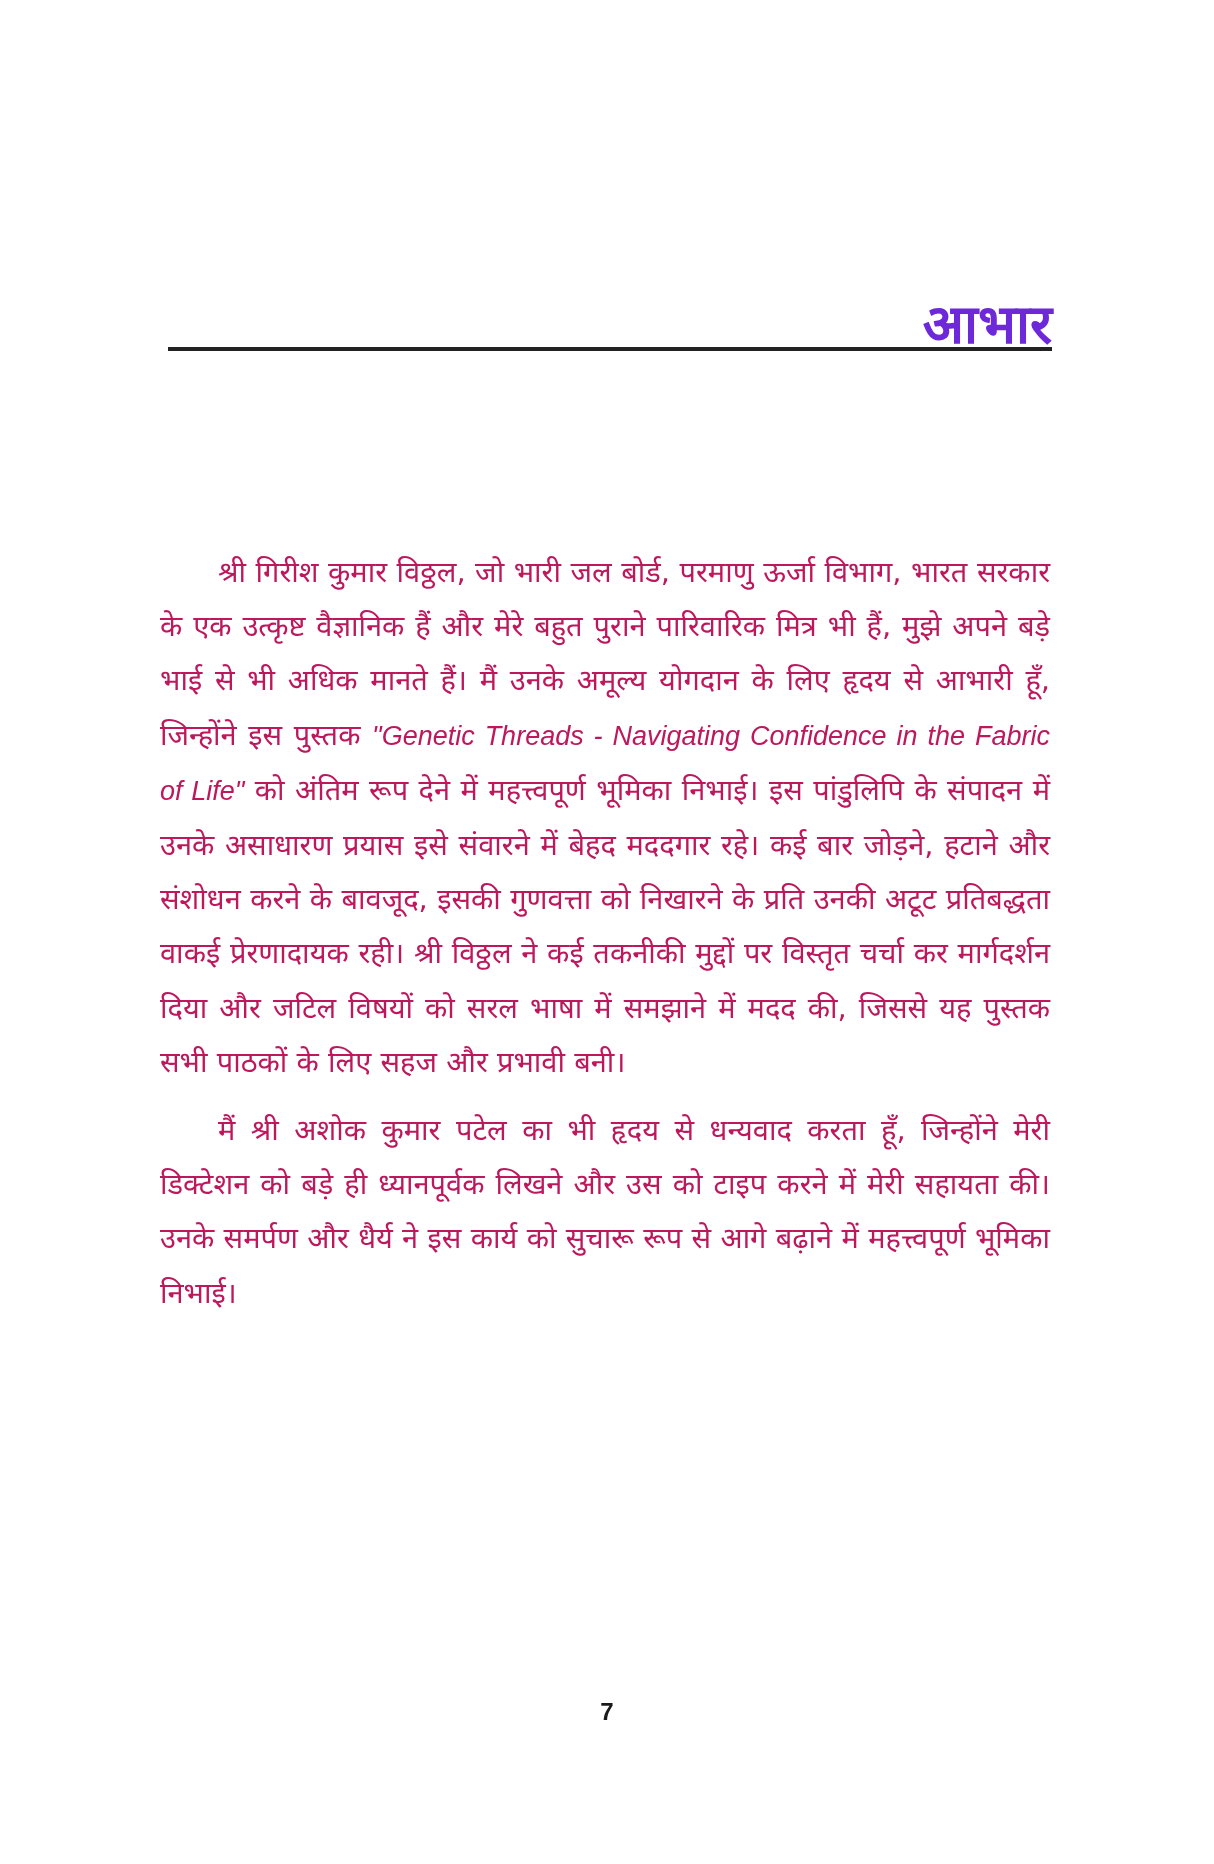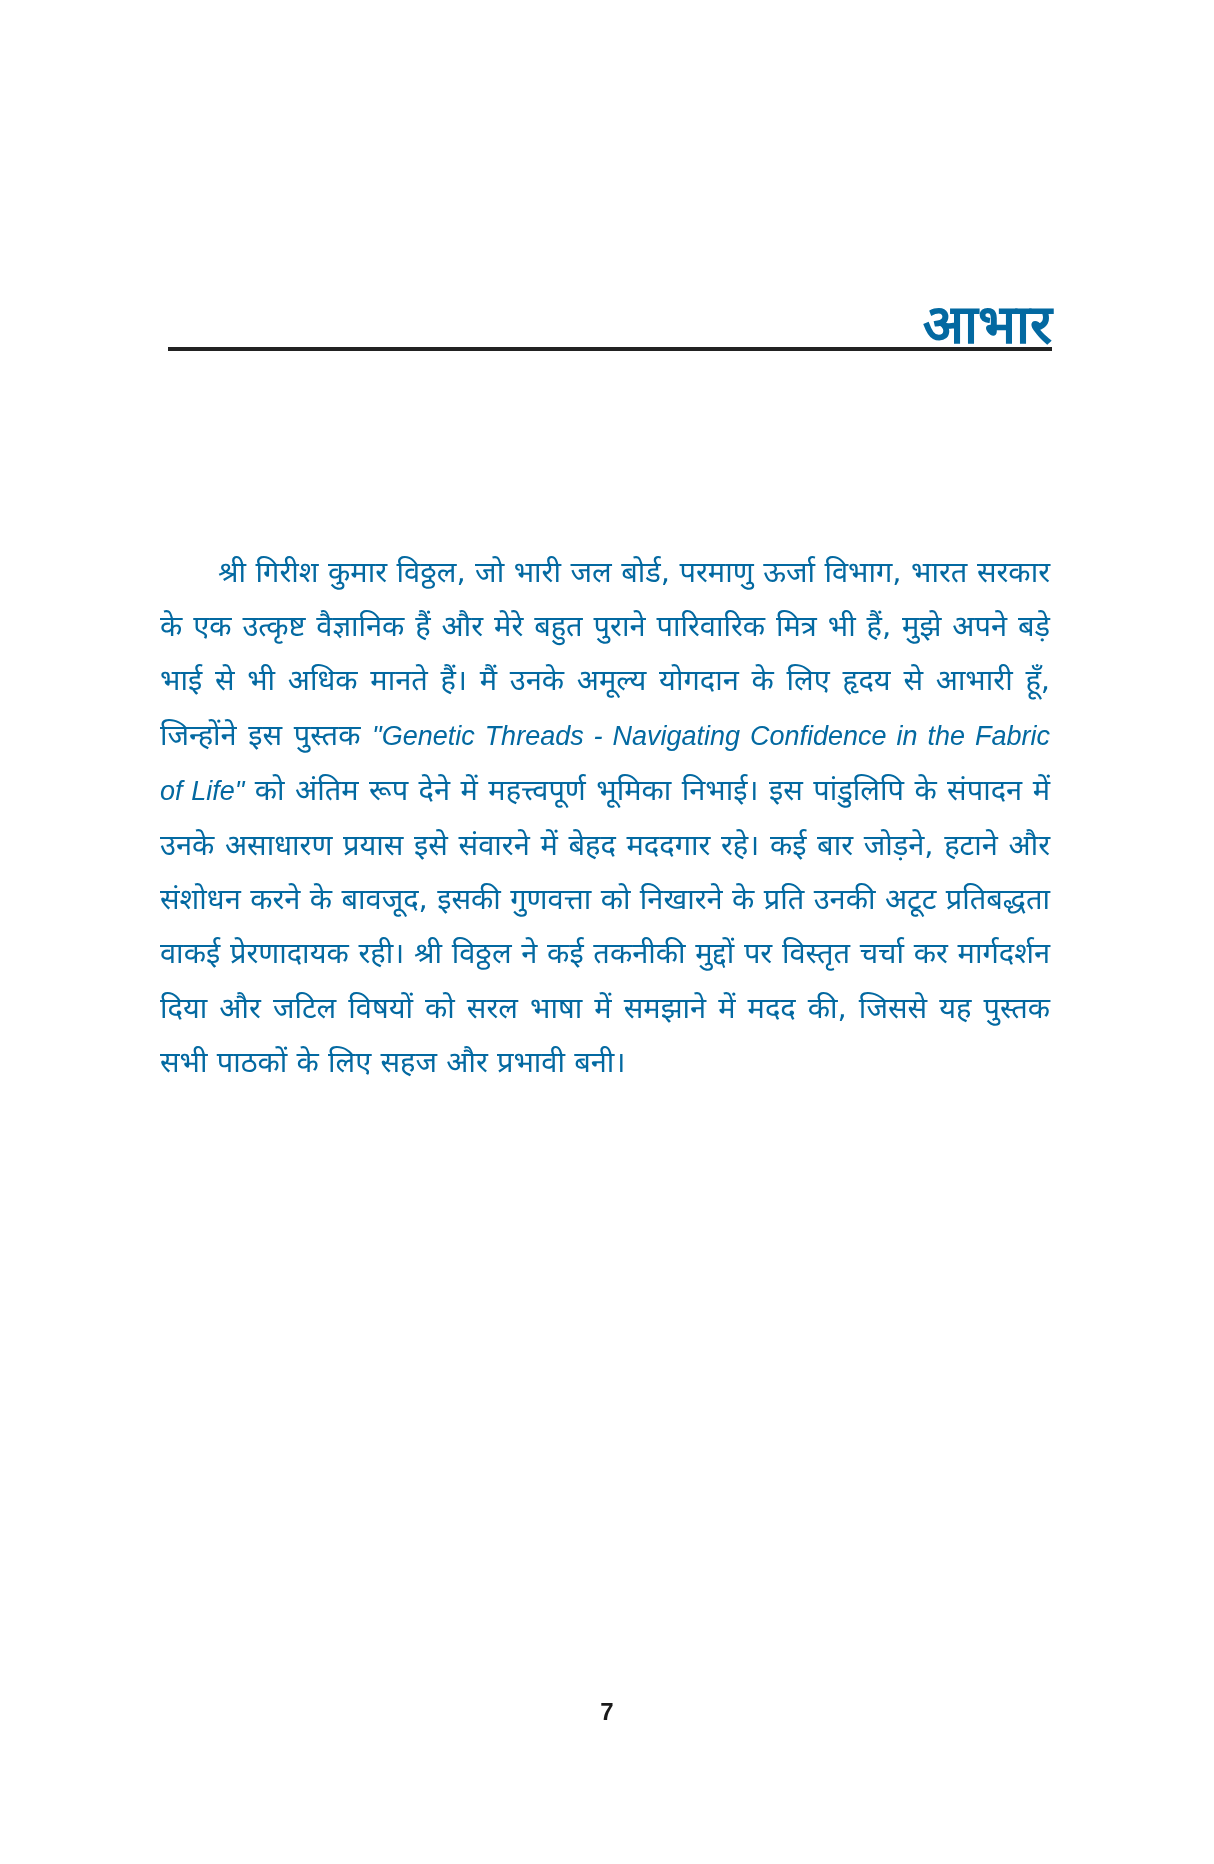--- a/index.html
+++ b/index.html
@@ -16,21 +16,21 @@
       font-family: "DejaVu Sans", "Liberation Sans", sans-serif;
     }
     .heading {
       position: absolute;
       right: 162px;
       top: 262px;
       font-size: 54px;
       font-weight: bold;
       line-height: 1;
       letter-spacing: 0px;
-      color: #0369a1;
+      color: #6d28d9;
     }
     .heading-rule {
       position: absolute;
       left: 168px;
       width: 884px;
       top: 347px;
       height: 4px;
       background: #222222;
     }
     .body-text {
@@ -38,21 +38,21 @@
       left: 160px;
       width: 890px;
       top: 545px;
     }
     .para {
       margin: 0 0 14px 0;
       font-size: 29px;
       line-height: 54.2px;
       text-align: justify;
       text-indent: 58px;
-      color: #0369a1;
+      color: #be185d;
     }
     .para.first { text-indent: 58px; }
     .para em {
       font-family: "Liberation Sans", sans-serif;
       font-style: italic;
       font-size: 27px;
     }
     .page-number {
       position: absolute;
       left: 0;
@@ -66,15 +66,16 @@
     }
   </style>
 </head>
 <body>
 
 <h1 class="heading">आभार</h1>
 <div class="heading-rule"></div>
 
 <div class="body-text">
   <p class="para first"><span>श्री गिरीश कुमार विठ्ठल, जो भारी जल बोर्ड, परमाणु ऊर्जा विभाग, भारत सरकार के एक उत्कृष्ट वैज्ञानिक हैं और मेरे बहुत पुराने पारिवारिक मित्र भी हैं, मुझे अपने बड़े भाई से भी अधिक मानते हैं। मैं उनके अमूल्य योगदान के लिए हृदय से आभारी हूँ, जिन्होंने इस पुस्तक </span><em>"Genetic Threads - Navigating Confidence in the Fabric of Life"</em><span> को अंतिम रूप देने में महत्त्वपूर्ण भूमिका निभाई। इस पांडुलिपि के संपादन में उनके असाधारण प्रयास इसे संवारने में बेहद मददगार रहे। कई बार जोड़ने, हटाने और संशोधन करने के बावजूद, इसकी गुणवत्ता को निखारने के प्रति उनकी अटूट प्रतिबद्धता वाकई प्रेरणादायक रही। श्री विठ्ठल ने कई तकनीकी मुद्दों पर विस्तृत चर्चा कर मार्गदर्शन दिया और जटिल विषयों को सरल भाषा में समझाने में मदद की, जिससे यह पुस्तक सभी पाठकों के लिए सहज और प्रभावी बनी।</span></p>
+  <p class="para">मैं श्री अशोक कुमार पटेल का भी हृदय से धन्यवाद करता हूँ, जिन्होंने मेरी डिक्टेशन को बड़े ही ध्यानपूर्वक लिखने और उस को टाइप करने में मेरी सहायता की। उनके समर्पण और धैर्य ने इस कार्य को सुचारू रूप से आगे बढ़ाने में महत्त्वपूर्ण भूमिका निभाई।</p>
 </div>
 
 <div class="page-number">7</div>
 
 </body></html>

